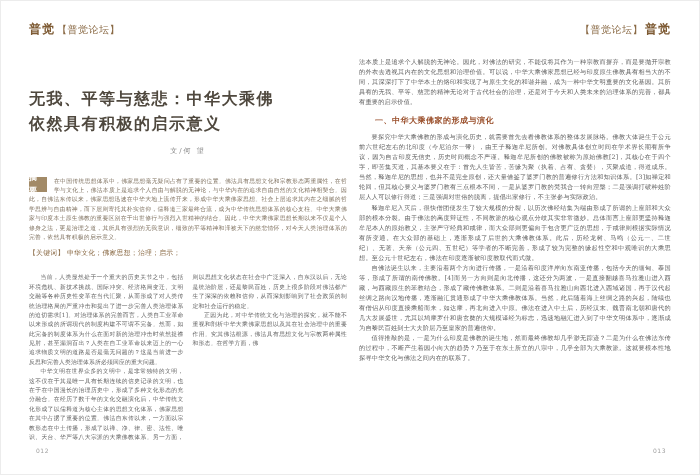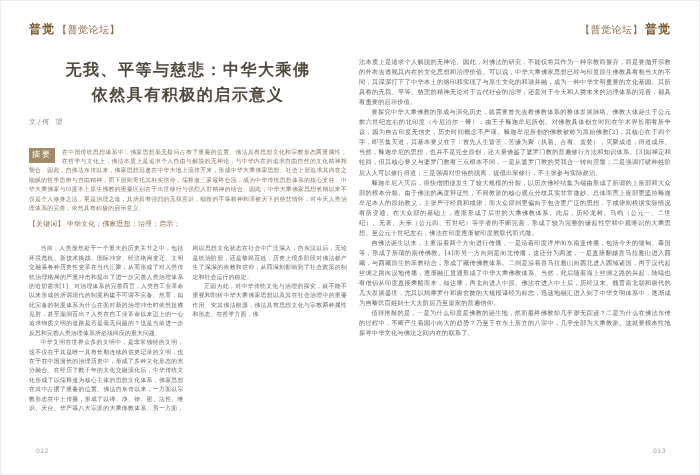--- a/index.html
+++ b/index.html
@@ -11,29 +11,29 @@
   }
   
   .page-left{position:absolute;left:28px;top:0;width:318px;height:475px;}
   .page-right{position:absolute;left:358px;top:0;width:312px;height:475px;}
 
   .brandrow{display:flex;align-items:baseline;gap:2px;margin-top:20px;}
   .brandrow.right{justify-content:flex-end;}
   .brand-logo{font-size:12px;font-weight:bold;color:#7d5a33;letter-spacing:1px;}
   .brand-tag{font-size:10px;color:#8a6a45;letter-spacing:.5px;}
 
-  .title{margin-top:20px;text-align:center;font-size:16px;line-height:1.55;
+  .title{margin-top:49px;text-align:left;font-size:16px;line-height:1.55;
     font-weight:bold;color:#4f483e;letter-spacing:1.5px;}
-  .byline{margin-top:9px;text-align:left;font-size:7px;color:#888;letter-spacing:2px;}
+  .byline{margin-top:9px;text-align:center;font-size:7px;color:#888;letter-spacing:2px;}
 
   .abstract{margin-top:21px;font-size:5.8px;line-height:1.62;color:#7d6f5d;
     text-align:justify;letter-spacing:.3px;}
-  .abstract-label{float:left;width:26px;height:15px;background:#a28a67;color:#fff;
+  .abstract-label{float:left;width:18px;height:15px;background:#a28a67;color:#fff;
     font-size:8px;letter-spacing:2px;display:flex;align-items:center;justify-content:center;
-    margin-right:7px;margin-bottom:2px;font-weight:normal;}
+    margin-right:7px;margin-bottom:2px;font-weight:bold;}
   .keywords{margin-top:6px;font-size:6.8px;font-weight:normal;color:#8a6a45;letter-spacing:.3px;}
 
   .body-cols{margin-top:15px;height:178px;overflow:hidden;
     column-count:2;column-gap:9px;column-fill:auto;
     font-size:5.8px;line-height:1.62;text-align:justify;color:#606060;letter-spacing:.2px;}
   .body-cols p{margin:0;text-indent:2em;}
 
   
   .rp-body{margin-top:19px;height:382px;overflow:hidden;
     font-size:6.2px;line-height:1.62;text-align:justify;color:#606060;letter-spacing:.2px;}
@@ -82,20 +82,21 @@
 
   <div class="page-right">
 
     <div class="brandrow right">
       <span class="brand-tag">【普觉论坛】</span>
       <span class="brand-logo">普觉</span>
     </div>
 
     <div class="rp-body">
       <p class="no-indent">法本质上是追求个人解脱的无神论。因此，对佛法的研究，不能仅将其作为一种宗教而摒弃，而是要抛开宗教的外衣去透视其内在的文化思想和治理价值。可以说，中华大乘佛家思想已经与印度原生佛教具有相当大的不同，其深深打下了中华本土的烙印和实现了与原生文化的和谐并融，成为一种中华文明重要的文化基因。其所具有的无我、平等、慈悲的精神无论对于古代社会的治理，还是对于今天和人类未来的治理体系的完善，都具有重要的启示价值。</p>
+      <div class="section-heading">一、中华大乘佛家的形成与演化</div>
       <p>要探究中华大乘佛教的形成与演化历史，就需要首先去看佛教体系的整体发展脉络。佛教大体诞生于公元前六世纪左右的北印度（今尼泊尔一带），由王子释迦牟尼所创。对佛教具体创立时间在学术界长期有所争议，因为自古印度无信史，历史时间概念不严谨。释迦牟尼所创的佛教被称为原始佛教[2]，其核心在于四个字，即苦集灭道，其基本要义在于：首先人生皆苦，苦缘为聚（执着、占有、贪婪），灭聚成道，得道成乐。当然，释迦牟尼的思想，也并不是完全原创，还大量借鉴了婆罗门教的普遍修行方法和知识体系。[3]如禅定和轮回，但其核心要义与婆罗门教有三点根本不同，一是从婆罗门教的梵我合一转向涅槃；二是强调打破种姓阶层人人可以修行得道；三是强调对世俗的脱离，提倡出家修行，不主张参与实际政治。</p>
       <p>释迦牟尼入灭后，很快僧团便发生了较大规模的分裂，以历次佛经结集为端由形成了所谓的上座部和大众部的根本分裂。由于佛法的高度辩证性，不同教派的核心观点分歧其实非常微妙。总体而言上座部更坚持释迦牟尼本人的原始教义，主张严守经典和戒律，而大众部则更偏向于包含更广泛的思想，于戒律则根据实际情况有所变通。在大众部的基础上，逐渐形成了后世的大乘佛教体系。此后，历经龙树、马鸣（公元一、二世纪）、无著、天亲（公元四、五世纪）等学者的不断完善，形成了较为完整的缘起性空和中观唯识的大乘思想。至公元十世纪左右，佛法在印度逐渐被印度教取代而式微。</p>
       <p>自佛法诞生以来，主要沿着两个方向进行传播，一是沿着印度洋岸向东南亚传播，包括今天的缅甸、泰国等，形成了所谓的南传佛教。[4]而另一方向则是向北传播，这还分为两波，一是直接翻越喜马拉雅山进入西藏，与西藏原生的苯教结合，形成了藏传佛教体系。二则是沿着喜马拉雅山向西北进入西域诸国，再于汉代起丝绸之路向汉地传播，逐渐融汇贯通形成了中华大乘佛教体系。当然，此后随着海上丝绸之路的兴起，陆续也有僧侣从印度直接乘船而来，如达摩，再北向进入中原。佛法在进入中土后，历经汉末、魏晋南北朝和唐代的几大发展盛世，尤其以鸠摩罗什和唐玄奘的大规模译经为标志，迅速地融汇进入到了中华文明体系中，逐渐成为自黎民百姓到士大夫阶层乃至皇家的普遍信仰。</p>
       <p>值得推敲的是，一是为什么印度是佛教的诞生地，然而最终佛教却几乎渺无踪迹？二是为什么在佛法东传的过程中，不断产生着因小向大的趋势？乃至于在东土所立的八宗中，几乎全部为大乘教派。这就要根本性地探寻中华文化与佛法之间内在的联系了。</p>
     </div>
   </div>
 
   <span class="pagenum pl">012</span>
   <span class="pagenum pr">013</span>
 </div>

